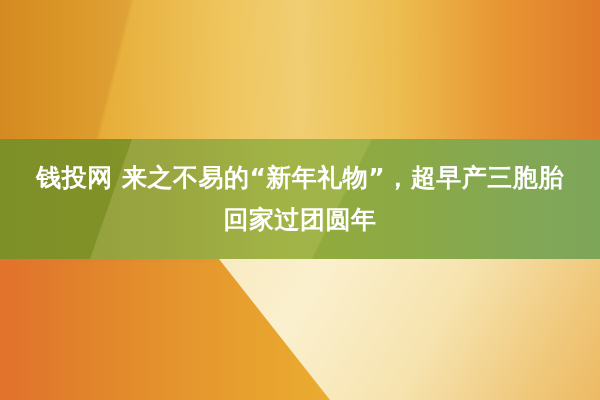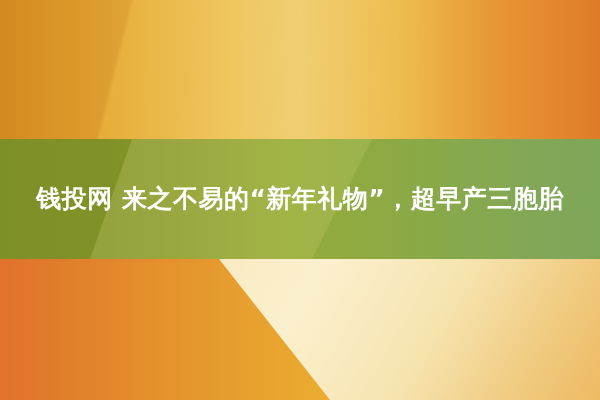--- a/index.html
+++ b/index.html
@@ -182,15 +182,16 @@
     <div class="band-mid-wedge"></div>
   </div>
 
   <div class="band-bot">
     <div class="band-bot-topedge"></div>
     <div class="band-bot-wedge"></div>
   </div>
 
   <div class="headline">
     <div class="headline-line">钱投网 来之不易的“新年礼物”，超早产三胞胎</div>
+    <div class="headline-line">回家过团圆年</div>
   </div>
 
 </div>
 
 </body></html>

